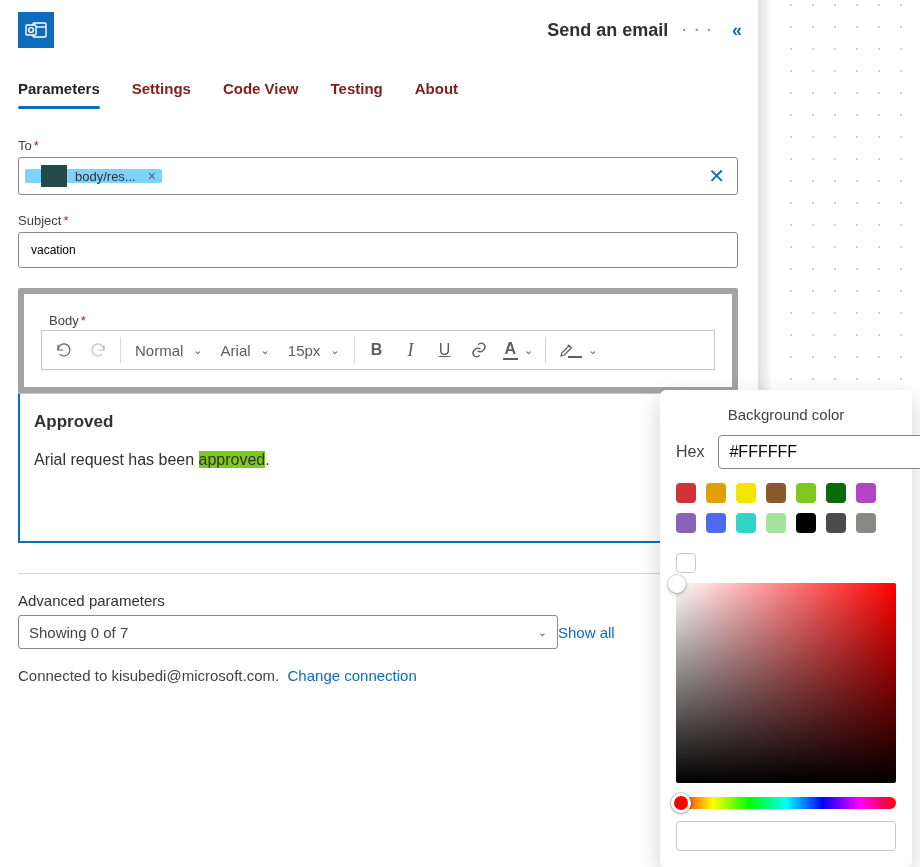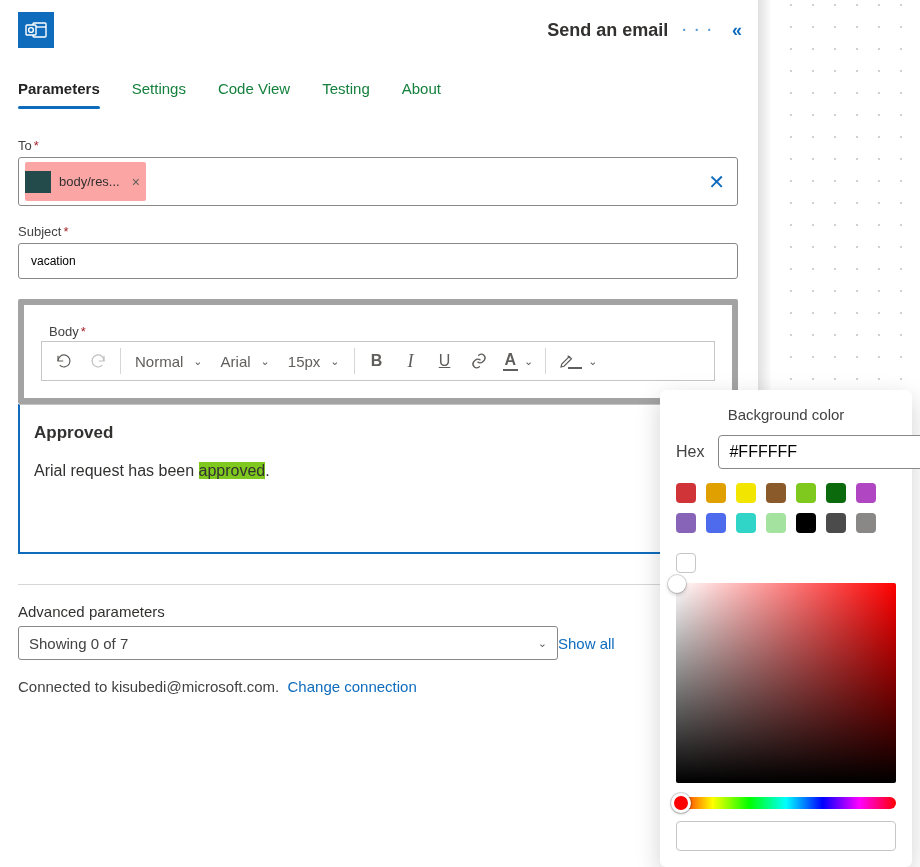--- a/index.html
+++ b/index.html
@@ -50,23 +50,24 @@
     .collapse-icon { font-size: 18px; color: #0F6CBD; font-weight: bold; }
     .tabs {
       display: flex;
       gap: 32px;
       border-bottom: 1px solid transparent;
       padding-bottom: 0;
     }
     .tab {
       padding: 6px 0 12px;
       cursor: pointer;
-      color: #15803d;
+      color: #7f1d1d;
       font-size: 15px;
       position: relative;
+      font-weight: bold;
     }
     .tab.active {
       font-weight: 600;
       color: #242424;
     }
     .tab.active::after {
       content: "";
       position: absolute;
       left: 0; right: 0; bottom: 0;
       height: 3px;
@@ -97,26 +98,26 @@
     .subject-input {
       border: none;
       outline: none;
       width: 100%;
       font-size: 12px;
       padding: 6px;
     }
     .token {
       display: inline-flex;
       align-items: center;
-      background: #fca5a5;
+      background: #7dd3fc;
       border-radius: 2px;
-      padding: 0 6px 0 0;
+      padding: 0 6px 0 16px;
       gap: 8px;
       font-size: 13px;
-      height: 39px;
+      height: 14px;
     }
     .token-icon {
       width: 26px;
       height: 22px;
       background: #234b4b;
       display: inline-block;
     }
     .token-x { color: #605E5C; cursor: pointer; font-size: 14px; margin-left: 4px; }
     .clear-x {
       margin-left: auto;

